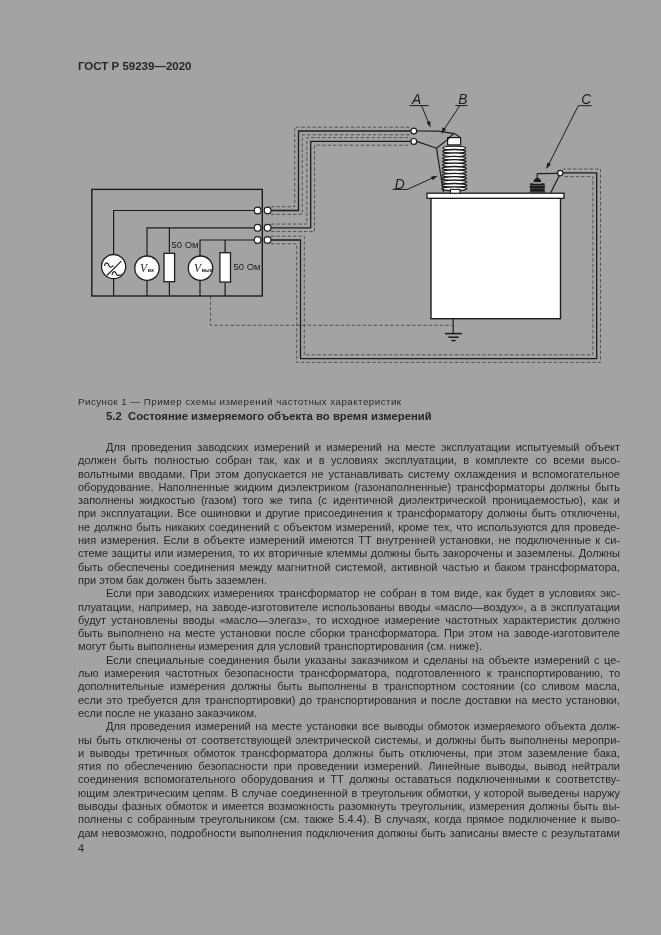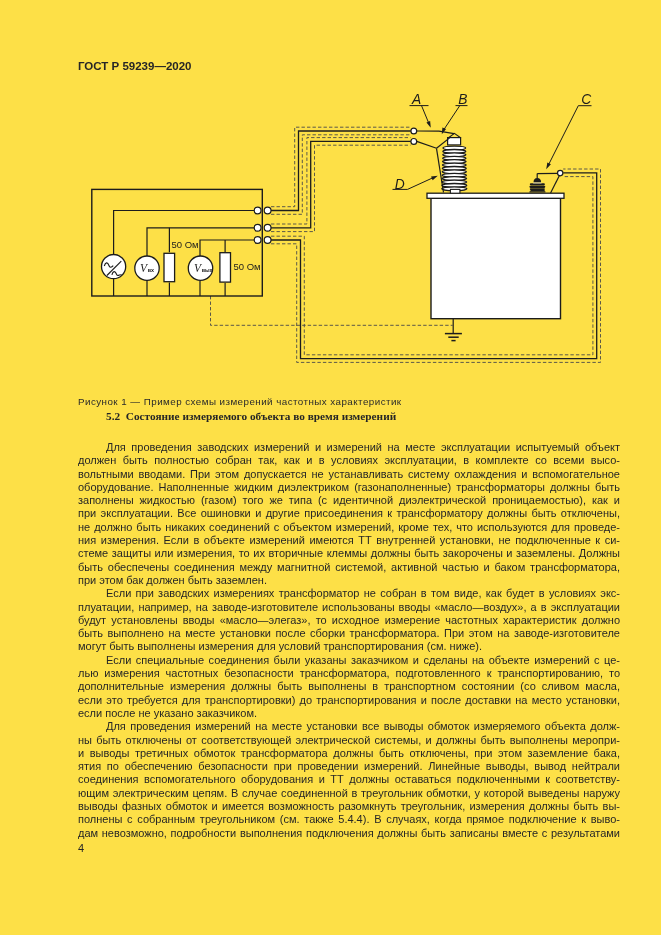--- a/index.html
+++ b/index.html
@@ -1,16 +1,16 @@
 <!DOCTYPE html>
 <html><head>
 <meta charset="utf-8">
 <style>
   html,body{margin:0;padding:0;background:#fff;}
-  #page{position:relative;width:661px;height:935px;background:#fde047;overflow:hidden;
+  #page{position:relative;width:661px;height:935px;background:#a3a3a3;overflow:hidden;
         font-family:"Liberation Sans",sans-serif;color:#1f1f1f;}
   .abs{position:absolute;}
   #bodytext{position:absolute;left:78px;top:441px;width:542px;font-size:11px;line-height:13.3px;color:#262626;}
   #bodytext .ln{height:13.3px;overflow:hidden;text-align:justify;text-align-last:justify;}
   #bodytext .ind{padding-left:28px;}
   #bodytext .last{text-align-last:left;}
 </style>
 </head>
 <body>
 <div id="page">
@@ -193,21 +193,21 @@
   <line x1="392.5" y1="189.4" x2="407.5" y2="189.4" stroke="#1c1c1c" stroke-width="1"></line>
 
   <line x1="407.5" y1="189.4" x2="434.2" y2="177.2" stroke="#1c1c1c" stroke-width="1"></line>
 
   <polygon points="437.8,175.7 432.639,180.129 431.042,176.462" fill="#1c1c1c"></polygon>
   </svg>
 
 
   <div class="abs" style="left:78px;top:396.9px;width:542px;text-align:left;font-size:9.8px;line-height:9.8px;letter-spacing:0.45px;color:#2a2a2a;">Рисунок 1 — Пример схемы измерений частотных характеристик</div>
 
-  <div class="abs" style="left:78px;top:410.8px;width:542px;font-size:11.3px;line-height:11.3px;font-weight:bold;color:#262626;font-family:Liberation Serif, serif;"><span style="padding-left:28px;">5.2&nbsp; Состояние измеряемого объекта во время измерений</span></div>
+  <div class="abs" style="left:78px;top:410.8px;width:542px;font-size:11.3px;line-height:11.3px;font-weight:bold;color:#262626;"><span style="padding-left:28px;">5.2&nbsp; Состояние измеряемого объекта во время измерений</span></div>
 
   <div id="bodytext">
     <div class="ln ind">Для проведения заводских измерений и измерений на месте эксплуатации испытуемый объект</div>
     <div class="ln">должен быть полностью собран так, как и в условиях эксплуатации, в комплекте со всеми высо-</div>
     <div class="ln">вольтными вводами. При этом допускается не устанавливать систему охлаждения и вспомогательное</div>
     <div class="ln">оборудование. Наполненные жидким диэлектриком (газонаполненные) трансформаторы должны быть</div>
     <div class="ln">заполнены жидкостью (газом) того же типа (с идентичной диэлектрической проницаемостью), как и</div>
     <div class="ln">при эксплуатации. Все ошиновки и другие присоединения к трансформатору должны быть отключены,</div>
     <div class="ln">не должно быть никаких соединений с объектом измерений, кроме тех, что используются для проведе-</div>
     <div class="ln">ния измерения. Если в объекте измерений имеются ТТ внутренней установки, не подключенные к си-</div>

